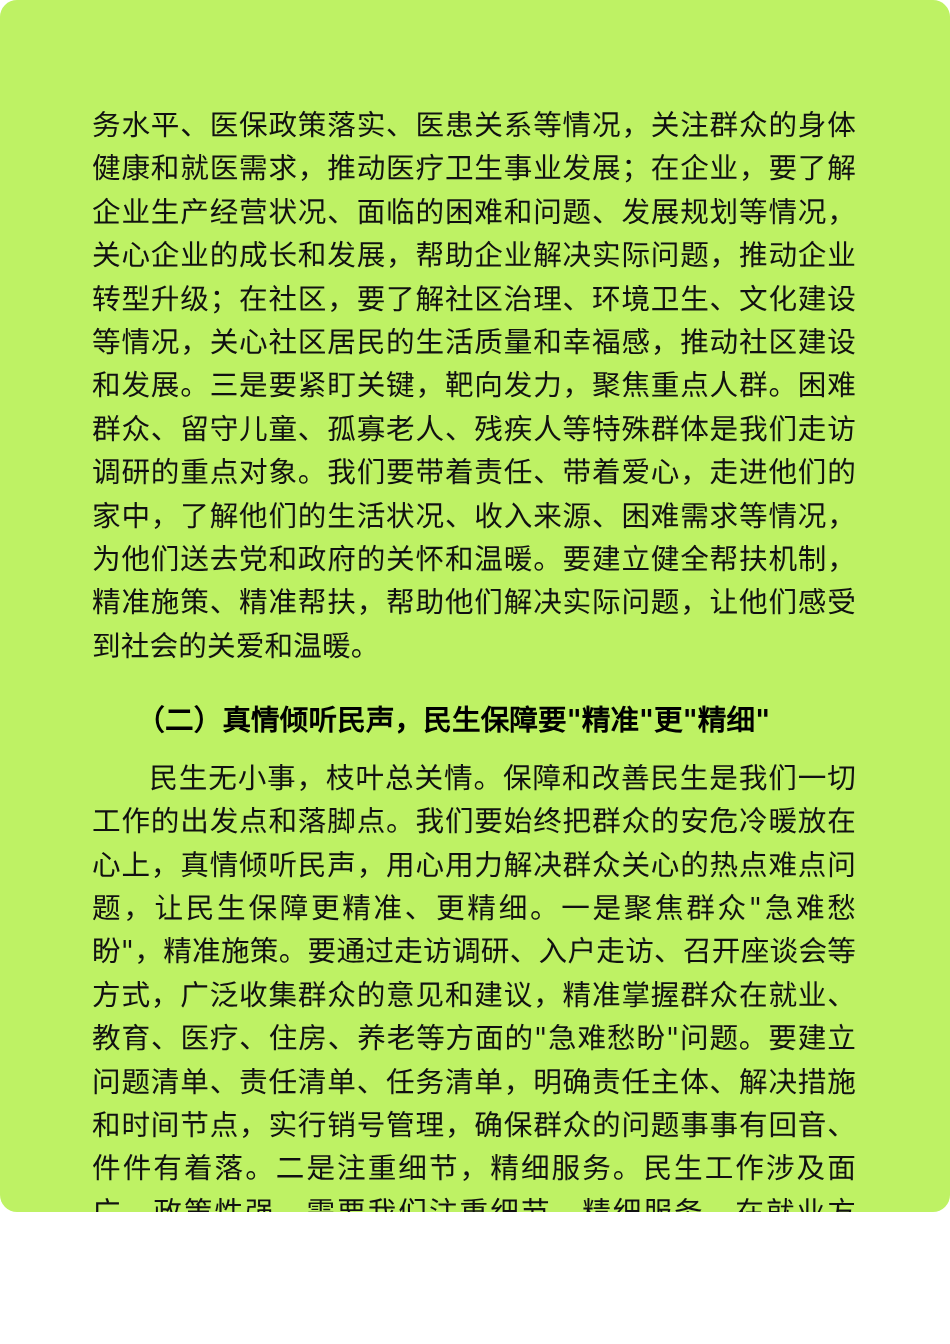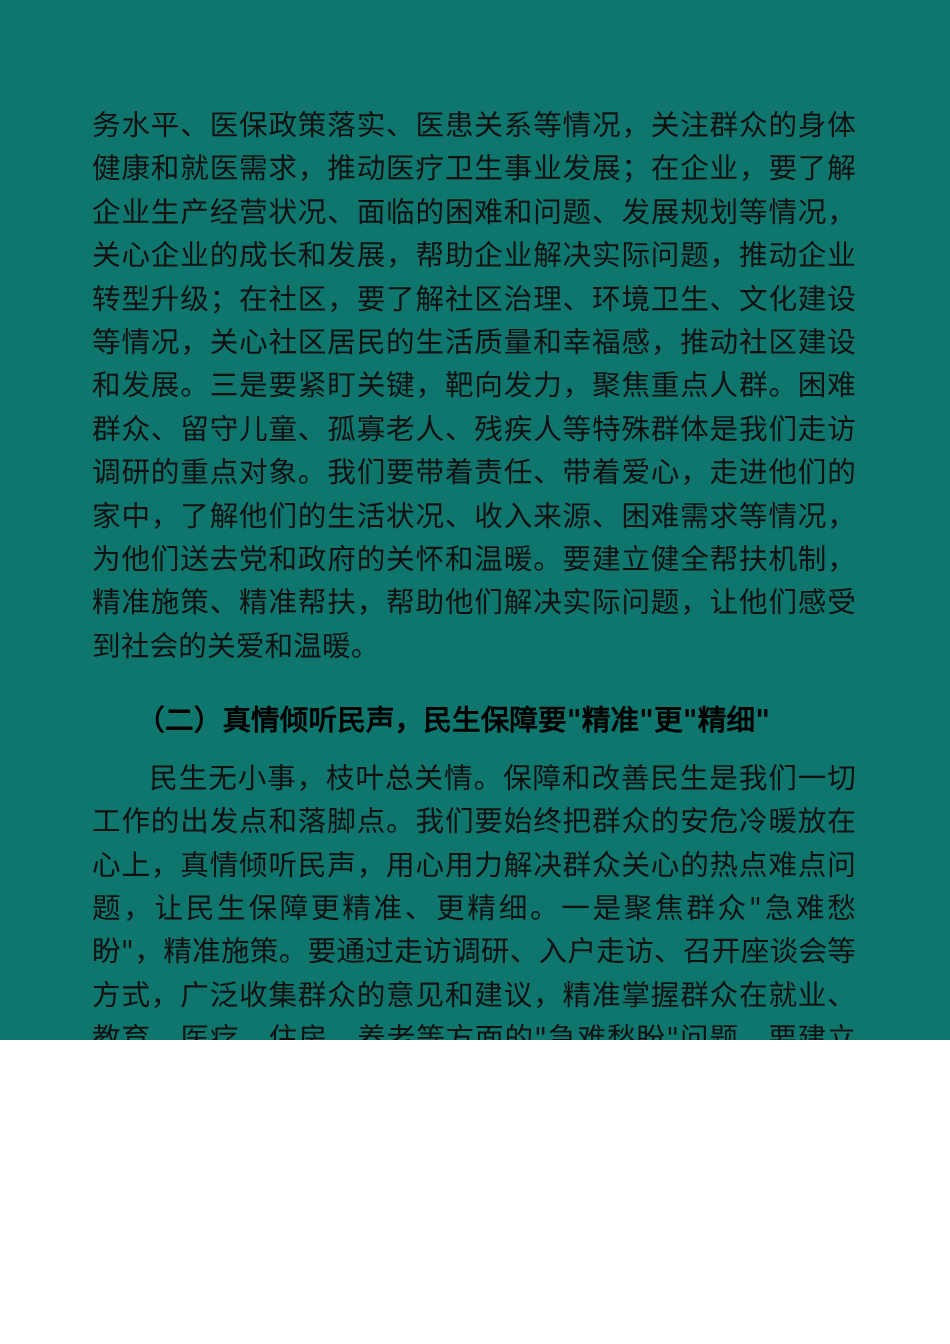--- a/index.html
+++ b/index.html
@@ -5,24 +5,25 @@
 <style>
   html, body {
     margin: 0;
     padding: 0;
     background: #ffffff;
   }
 
   .page {
     position: relative;
     width: 950px;
-    height: 1040px;
-    background: #0f766e;
+    height: 1212px;
+    background: #bef264;
     overflow: hidden;
     box-sizing: border-box;
+    border-radius: 17px;
   }
 
   .page-body {
     position: absolute;
     left: 92px;
     top: 104px;
     width: 764px;
   }
 
   

